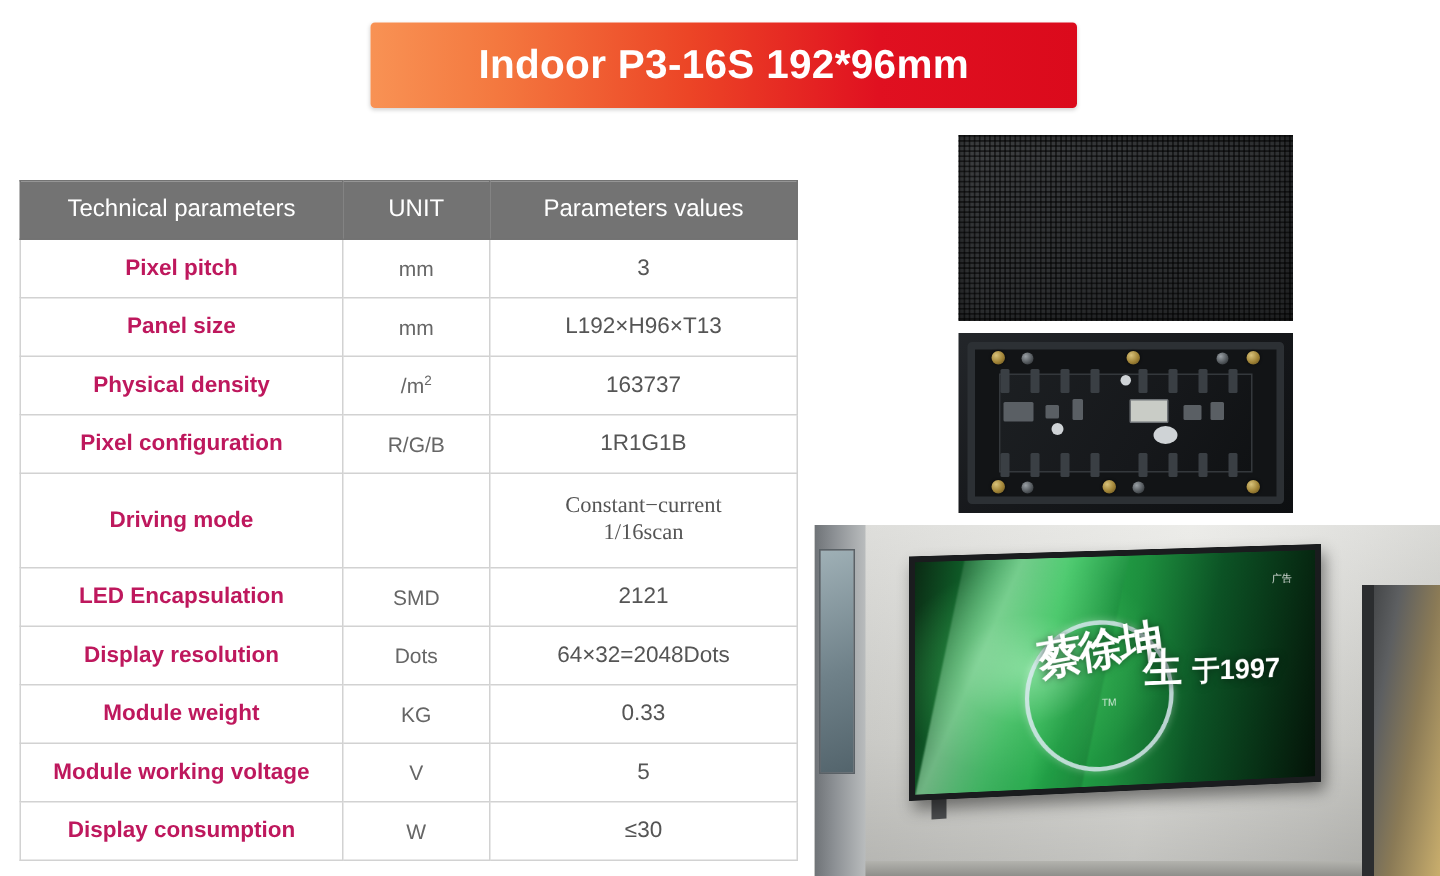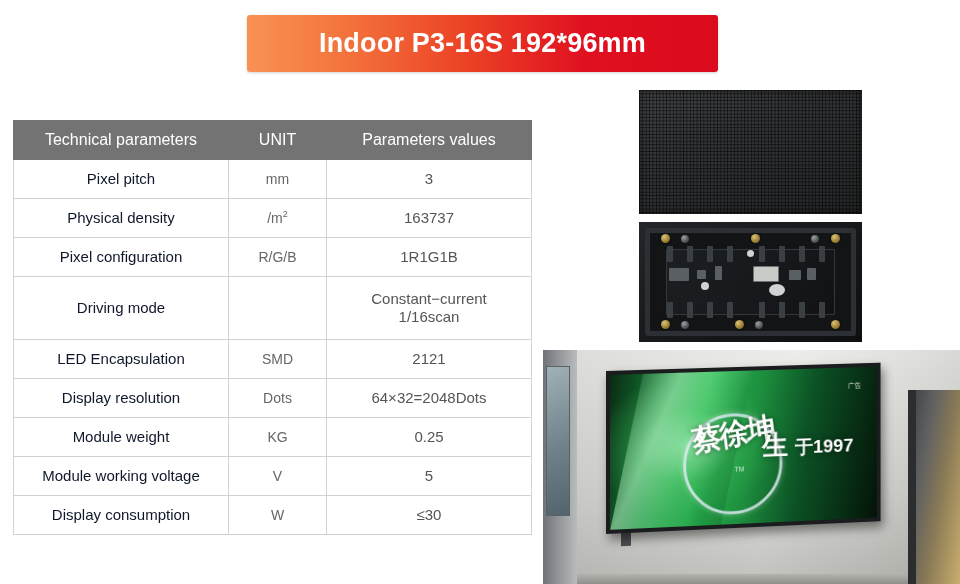--- a/index.html
+++ b/index.html
@@ -68,24 +68,24 @@
     color: #ffffff;
     height: 38px;
     border-color: #737373;
     font-size: 16px;
   }
   #spec-table thead th.hdr-sep {
     border-left: 1px solid #9d9d9d;
   }
   #spec-table tbody tr { height: 39px; }
   #spec-table tbody tr.tall { height: 63px; }
-  #spec-table td.param { color: #0f172a; }
+  #spec-table td.param { color: #be185d; font-weight: bold; }
   #spec-table td.unit  { color: #666666; font-size: 14px; }
   #spec-table td.value { color: #555555; }
-  #spec-table td.value .l2 { display: block; }
+  #spec-table td.value .l2 { display: block; font-family: Liberation Serif, serif; }
   sup.sq {
     font-size: 9px;
     vertical-align: super;
     line-height: 0;
   }
 
   
   .photo {
     position: absolute;
     overflow: hidden;
@@ -326,20 +326,25 @@
       <th class="hdr-sep">Parameters values</th>
     </tr>
   </thead>
   <tbody id="spec-body">
       <tr>
         <td class="param">Pixel pitch</td>
         <td class="unit">mm</td>
         <td class="value">3</td>
       </tr>
       <tr>
+        <td class="param">Panel size</td>
+        <td class="unit">mm</td>
+        <td class="value">L192×H96×T13</td>
+      </tr>
+      <tr>
         <td class="param">Physical density</td>
         <td class="unit"><span>/m</span><sup class="sq">2</sup></td>
         <td class="value">163737</td>
       </tr>
       <tr>
         <td class="param">Pixel configuration</td>
         <td class="unit">R/G/B</td>
         <td class="value">1R1G1B</td>
       </tr>
       <tr class="tall">
@@ -356,21 +361,21 @@
         <td class="value">2121</td>
       </tr>
       <tr>
         <td class="param">Display resolution</td>
         <td class="unit">Dots</td>
         <td class="value">64×32=2048Dots</td>
       </tr>
       <tr>
         <td class="param">Module weight</td>
         <td class="unit">KG</td>
-        <td class="value">0.25</td>
+        <td class="value">0.33</td>
       </tr>
       <tr>
         <td class="param">Module working voltage</td>
         <td class="unit">V</td>
         <td class="value">5</td>
       </tr>
       <tr>
         <td class="param">Display consumption</td>
         <td class="unit">W</td>
         <td class="value">≤30</td>

